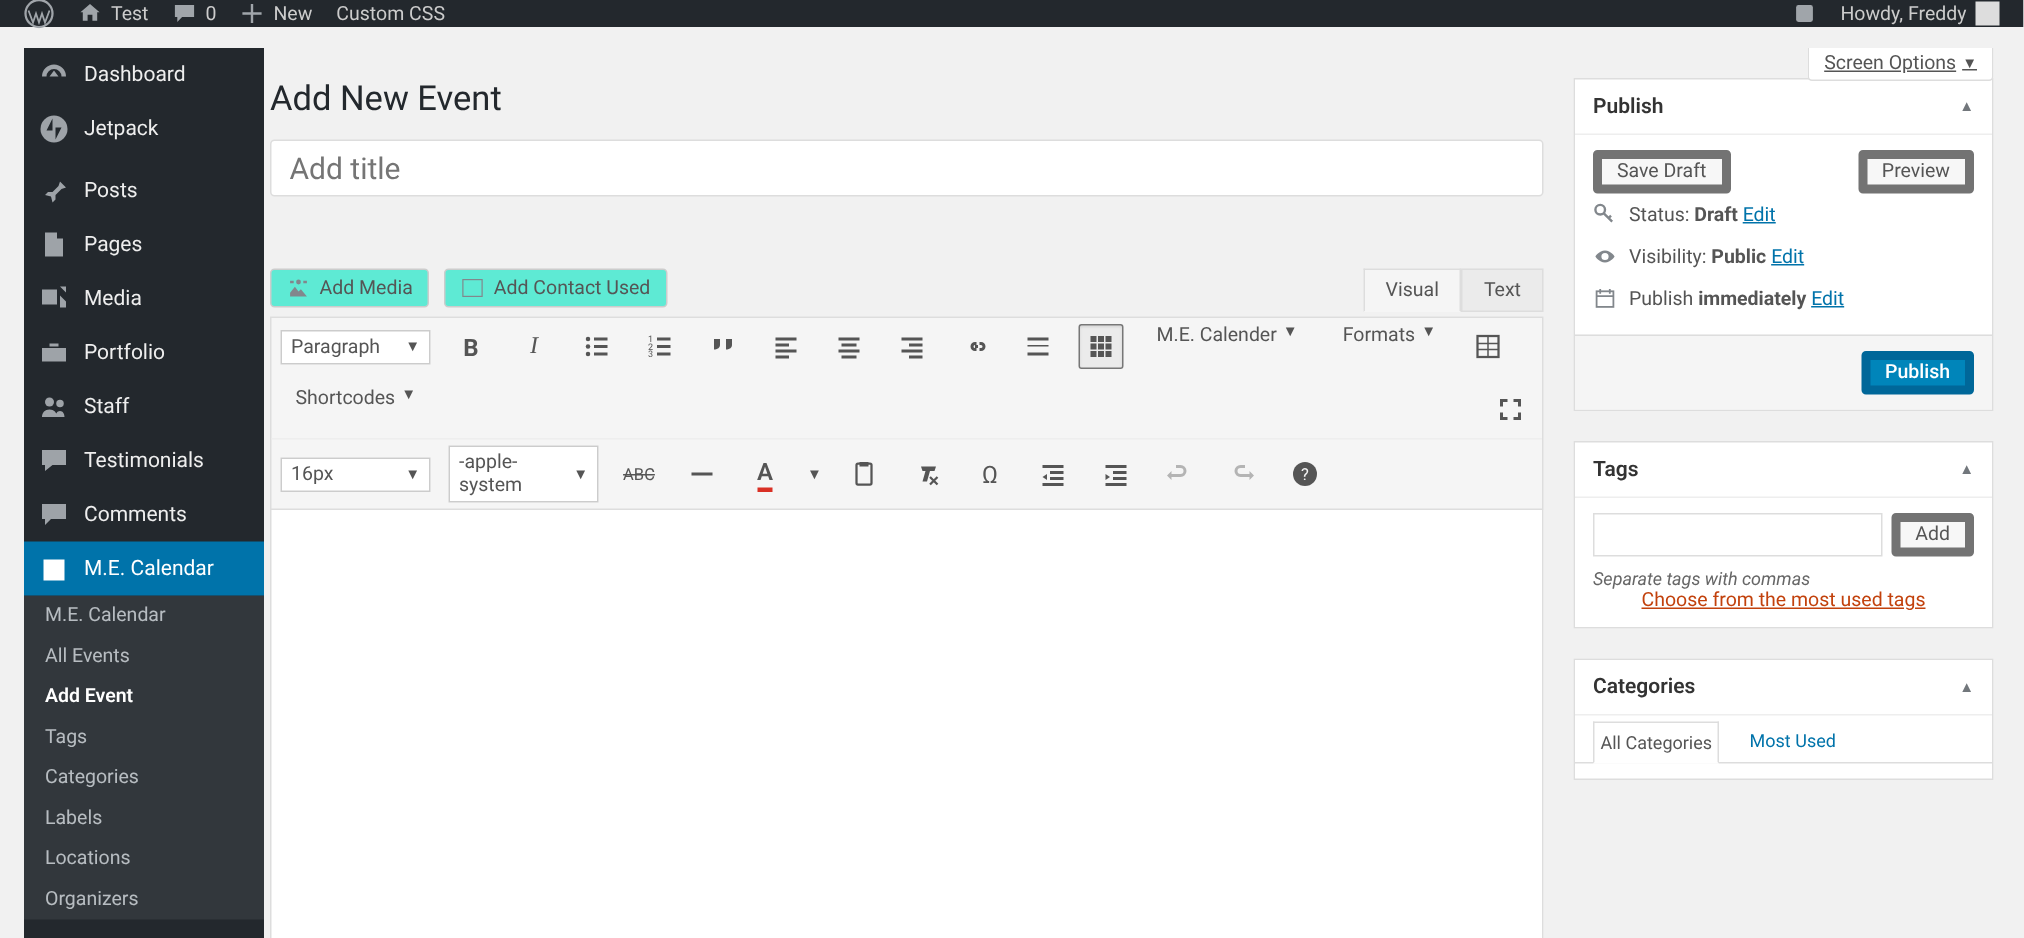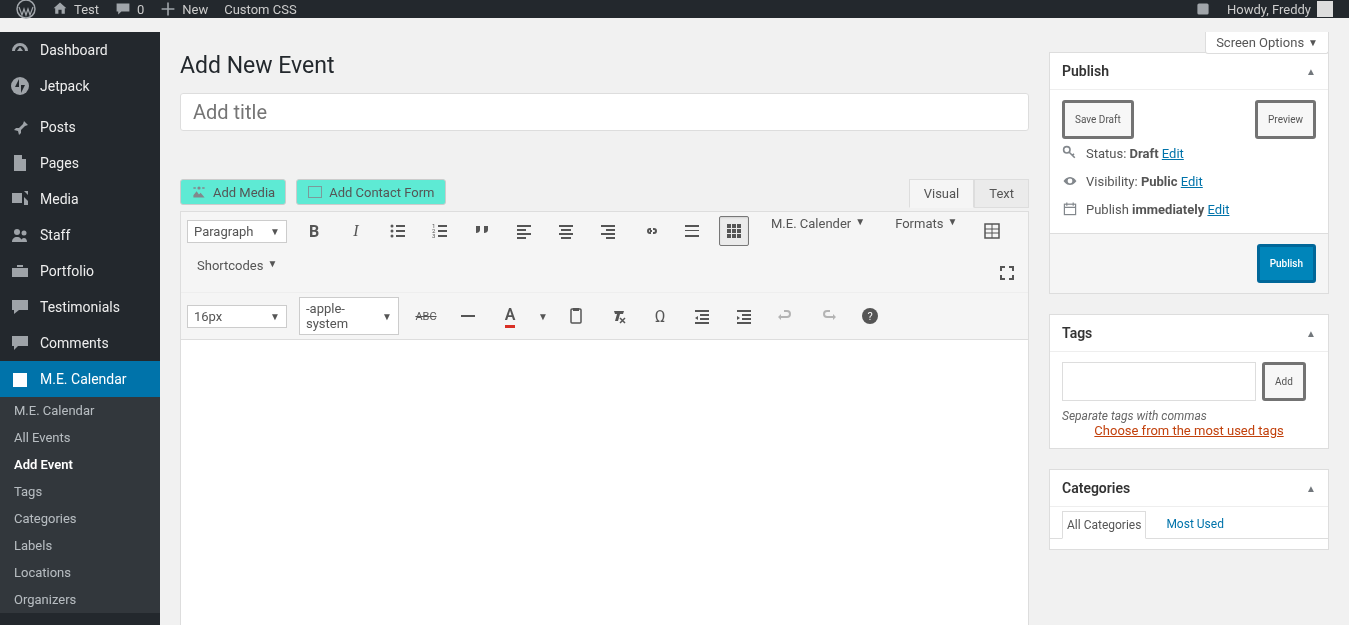--- a/index.html
+++ b/index.html
@@ -6,35 +6,35 @@
 body { background: #f1f1f1; width: 1349px; height: 625px; overflow: hidden; color: #333; }
 
 
 .adminbar { height: 18px; background: #23282d; color: #eee; display: flex; align-items: center; justify-content: space-between; font-size: 13px; padding: 0 8px; }
 .adminbar-left, .adminbar-right { display: flex; align-items: center; height: 100%; }
 .adminbar-item { display: flex; align-items: center; padding: 0 8px; color: #ccc; cursor: pointer; gap: 6px; height: 100%; }
 .adminbar-item svg { fill: #a0a5aa; }
 .avatar-sq { width: 16px; height: 16px; background: #ddd; display: inline-block; }
 
 
-.sidebar { position: absolute; left: 0; top: 32px; bottom: 0; width: 160px; background: #23282d; color: #eee; font-size: 14px; overflow-y: auto; }
+.sidebar { position: absolute; left: 16px; top: 32px; bottom: 0; width: 160px; background: #23282d; color: #eee; font-size: 14px; overflow-y: auto; }
 .menu-item { display: flex; align-items: center; padding: 8px 10px; color: #eee; cursor: pointer; gap: 10px; }
 .menu-item.current { background: #0073aa; color: #fff; position: relative; }
 .menu-item.current::after { content:''; position:absolute; right:-8px; top:50%; transform:translateY(-50%); border:8px solid transparent; border-right-color:#f1f1f1;}
 .menu-separator { height: 5px; }
 .menu-icon { width: 20px; height: 20px; display: flex; align-items: center; justify-content: center; }
 .menu-icon svg { fill: rgba(240,245,250,.6); }
 .menu-item.current .menu-icon svg { fill:#fff;}
 .submenu { background: #32373c; }
 .submenu-item { padding: 6px 12px 6px 14px; color: rgba(240,245,250,.7); font-size: 13px; cursor: pointer; }
 .submenu-item.current { color: #fff; font-weight: 600; }
 
 
 .main { position: absolute; left: 160px; top: 32px; right: 0; bottom: 0; padding: 0; overflow-y: auto; }
-.screen-options { position: absolute; right: 20px; top: 0; background: #fff; border: 1px solid #ddd; border-top: none; border-radius: 0 0 3px 3px; padding: 3px 10px; font-size: 13px; color: #555; cursor: pointer; display:flex; align-items:center; gap:4px;}
+.screen-options { position: absolute; right: 20px; top: 0; background: #fff; border: 1px solid #ddd; border-top: none; border-radius: 0 0 3px 3px; padding: 3px 10px; font-size: 13px; color: #555; cursor: pointer; display:flex; align-items:center; gap:4px;text-decoration:underline;}
 .content-wrap { padding: 20px; display: flex; gap: 20px; }
 .left-col { flex: 1; min-width:0;}
 .right-col { width: 280px; flex-shrink:0;}
 .page-title { font-size: 23px; font-weight: 400; color: #23282d; margin-bottom: 14px; }
 .title-input { width: 100%; padding: 6px 12px; font-size: 20px; border: 1px solid #ddd; border-radius: 3px; background: #fff; color: #777; }
 
 
 .media-buttons { margin-top: 48px; display: flex; gap: 10px; }
 .media-btn { display:flex; align-items:center; gap:6px; padding: 4px 10px; background: #5eead4; border: 1px solid #ccc; border-radius: 3px; font-size: 13px; cursor: pointer; color: #555; }
 .editor-tabs { float: right; display: flex; margin-top:-32px;}
@@ -52,21 +52,21 @@
 .editor-foot { border:1px solid #ddd; border-top:none; background:#fff; padding: 2px 8px; font-size:12px; color:#555; font-family: monospace; text-transform: uppercase;}
 
 
 .metabox { background:#fff; border:1px solid #ddd; margin-bottom:20px; }
 .metabox-head { display:flex; justify-content:space-between; align-items:center; padding: 10px 12px; border-bottom:1px solid #eee; cursor:pointer;}
 .metabox-head h2 { font-size:14px; font-weight:600;}
 .metabox-body { padding: 10px 12px; font-size:13px; }
 .pub-row { display:flex; align-items:center; gap:8px; padding: 6px 0; color:#555;}
 .pub-row svg { fill:#82878c; width:16px; height:16px;}
 .edit-link { color:#0073aa; text-decoration: underline; cursor:pointer;}
-.btn { padding: 11px 10px; border:3px solid #737373; background:#f7f7f7; border-radius:3px; font-size:10px; cursor:pointer; color:#555;}
+.btn { padding: 1px 10px; border:6px solid #737373; background:#f7f7f7; border-radius:3px; font-size:13px; cursor:pointer; color:#555;}
 .btn-primary { background:#0085ba; border-color:#006799; color:#fff; font-weight:500;}
 .pub-actions {display:flex; justify-content:space-between; align-items:center;}
 .pub-footer { background:#f5f5f5; border-top:1px solid #ddd; padding:10px 12px; display:flex; justify-content:flex-end;}
 .tag-input { width: calc(100% - 60px); padding:4px; border:1px solid #ddd;}
 .hint { color:#666; font-style:italic; font-size:12px; margin-top:8px;}
 .tag-link { color:#c2410c; text-decoration:underline; display:block; cursor:pointer;text-align:center;}
 .cat-tabs { display:flex; border-bottom:1px solid #ddd; margin: -10px -12px 0; padding: 4px 12px 0; gap:16px;}
 .cat-tab { padding: 6px 4px; font-size:12px; cursor:pointer;}
 .cat-tab.active { border:1px solid #ddd; border-bottom-color:#fff; margin-bottom:-1px; background:#fff; color:#555;}
 .cat-tab.inactive { color:#0073aa;}
@@ -158,34 +158,34 @@
       <span class="menu-icon">
         <svg width="20" height="20" viewBox="0 0 20 20">
           <path d="M2 4h10v10H2zm3 2a2 2 0 110 4 2 2 0 010-4zm9-4h4v4l-4-4zm0 6l4 4v4h-4V8z"></path>
         </svg>
       </span>
       <span>Media</span>
     </div>
   <div class="menu-item">
       <span class="menu-icon">
         <svg width="20" height="20" viewBox="0 0 20 20">
+          <path d="M7 4h6v2H7zm-5 3h16v9H2z"></path>
+        </svg>
+      </span>
+      <span>Portfolio</span>
+    </div>
+  <div class="menu-item">
+      <span class="menu-icon">
+        <svg width="20" height="20" viewBox="0 0 20 20">
           <circle cx="7" cy="7" r="3"></circle>
           <circle cx="14" cy="8" r="2.5"></circle>
           <path d="M2 17c0-3 2-5 5-5s5 2 5 5zm9 0c0-2 1-4 3-4s3 2 3 4z"></path>
         </svg>
       </span>
       <span>Staff</span>
-    </div>
-  <div class="menu-item">
-      <span class="menu-icon">
-        <svg width="20" height="20" viewBox="0 0 20 20">
-          <path d="M7 4h6v2H7zm-5 3h16v9H2z"></path>
-        </svg>
-      </span>
-      <span>Portfolio</span>
     </div>
   <div class="menu-item">
       <span class="menu-icon">
         <svg width="20" height="20" viewBox="0 0 20 20">
           <path d="M2 3h16v10H9l-5 4v-4H2z"></path>
         </svg>
       </span>
       <span>Testimonials</span>
     </div>
   <div class="menu-item">
@@ -231,21 +231,21 @@
             <svg width="16" height="16" viewBox="0 0 20 20" fill="#82878c">
               <path d="M10 3a2 2 0 110 4 2 2 0 010-4zm-7 1h3v2H3zm11 0h3v2h-3zM3 14l4-5 3 4 2-2 5 6H3z"></path>
             </svg>
             <span>Add Media</span>
           </button>
         <button class="media-btn">
             <svg width="16" height="16" viewBox="0 0 20 20" fill="#82878c">
               <rect x="2" y="3" width="16" height="14" fill="none" stroke="#82878c"></rect>
               <path d="M4 6h12M4 9h12M4 12h6"></path>
             </svg>
-            <span>Add Contact Form</span>
+            <span>Add Contact Used</span>
           </button>
       </div>
 
       <div style="position:relative; margin-top:6px;">
         <div class="editor-tabs">
           <div class="editor-tab active">Visual</div>
           <div class="editor-tab">Text</div>
         </div>
         <div class="toolbar-wrap">
           <div class="toolbar-row">

